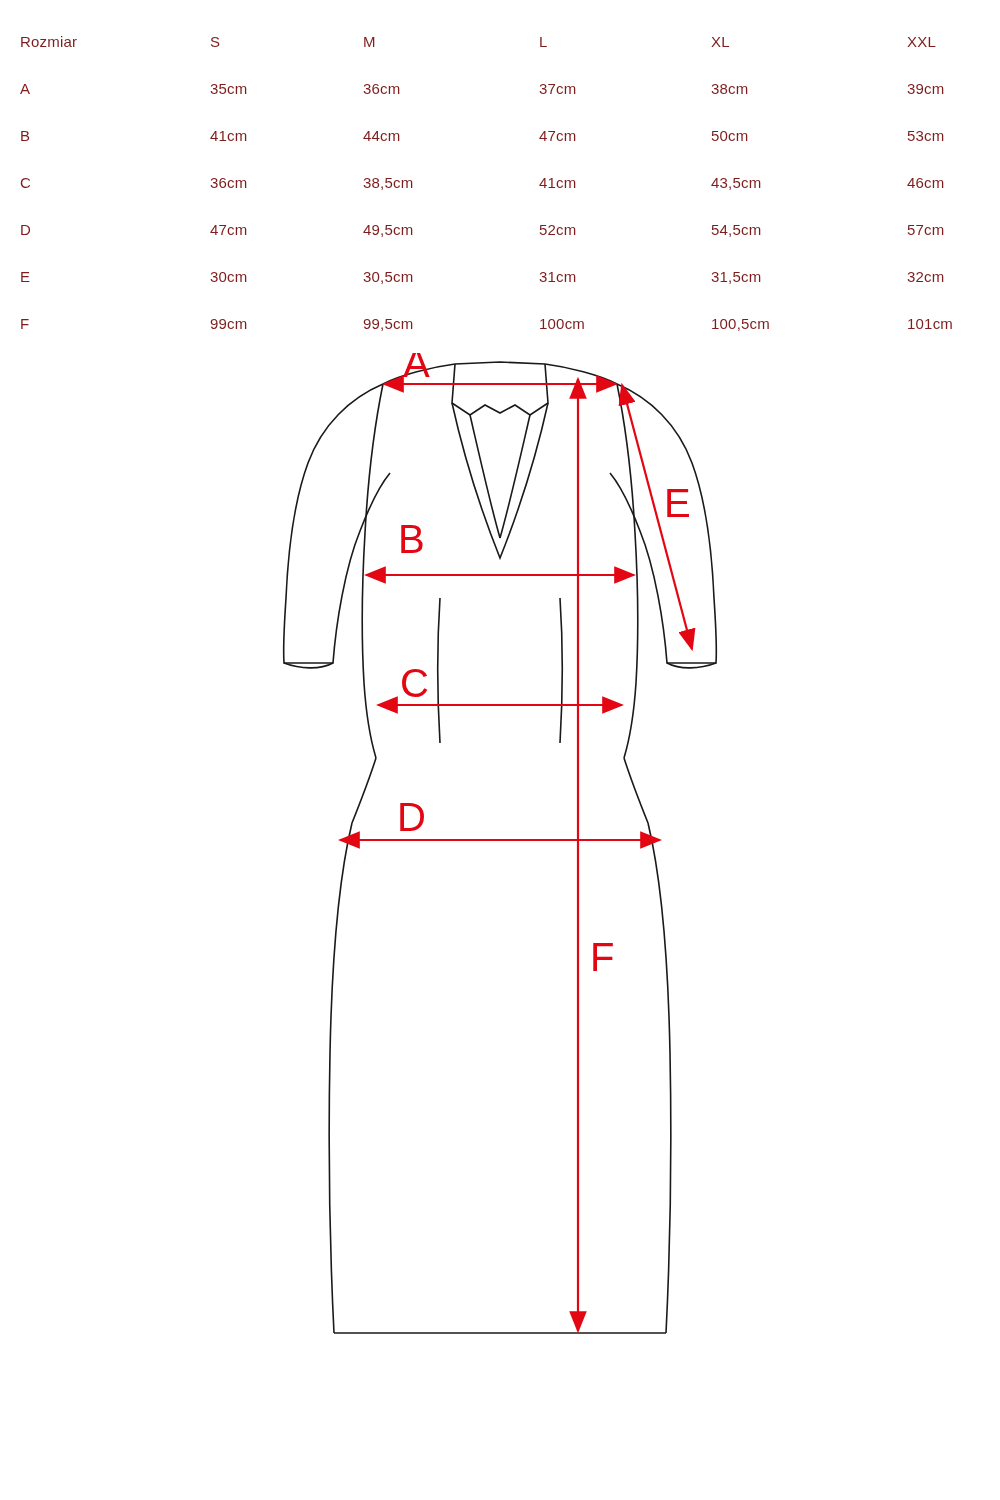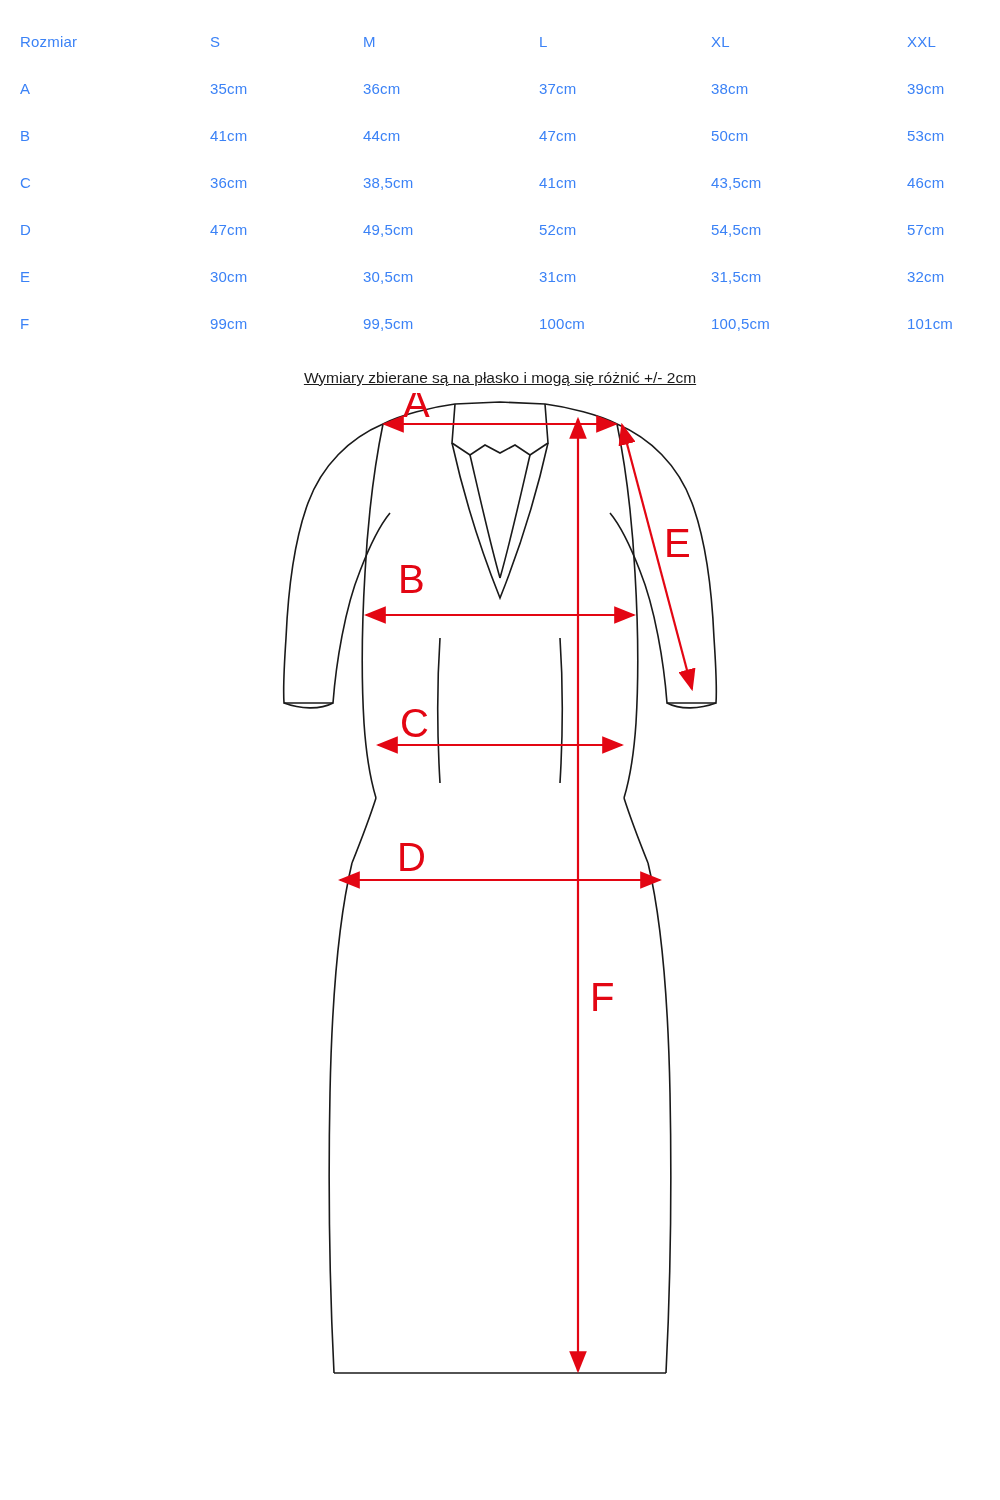--- a/index.html
+++ b/index.html
@@ -25,21 +25,21 @@
     width: 960px;
     margin: 18px 0 0 20px;
     border-collapse: collapse;
     table-layout: fixed;
   }
   table.size-table th,
   table.size-table td {
     text-align: left;
     font-size: 15px;
     font-weight: 400;
-    color: #3b82f6;
+    color: #7f1d1d;
     padding: 15px 0 15px 0;
     letter-spacing: 0.2px;
   }
   table.size-table th {
     font-weight: 400;
   }
   table.size-table col.c0 { width: 190px; }
   table.size-table col.c1 { width: 153px; }
   table.size-table col.c2 { width: 176px; }
   table.size-table col.c3 { width: 172px; }
@@ -140,21 +140,20 @@
         <td>F</td>
         <td>99cm</td>
         <td>99,5cm</td>
         <td>100cm</td>
         <td>100,5cm</td>
         <td>101cm</td>
       </tr>
     </tbody>
   </table>
 
-  <div class="note">Wymiary zbierane są na płasko i mogą się różnić +/- 2cm</div>
 
   <div class="drawing-wrap">
     <svg width="1000" height="1030" viewBox="0 0 1000 1030" xmlns="http://www.w3.org/2000/svg">
       <defs>
         <marker id="arrR" markerWidth="10" markerHeight="8" refX="9" refY="4" orient="auto">
           <path d="M0,0 L10,4 L0,8 z" fill="#e30613"></path>
         </marker>
         <marker id="arrL" markerWidth="10" markerHeight="8" refX="1" refY="4" orient="auto">
           <path d="M10,0 L0,4 L10,8 z" fill="#e30613"></path>
         </marker>

